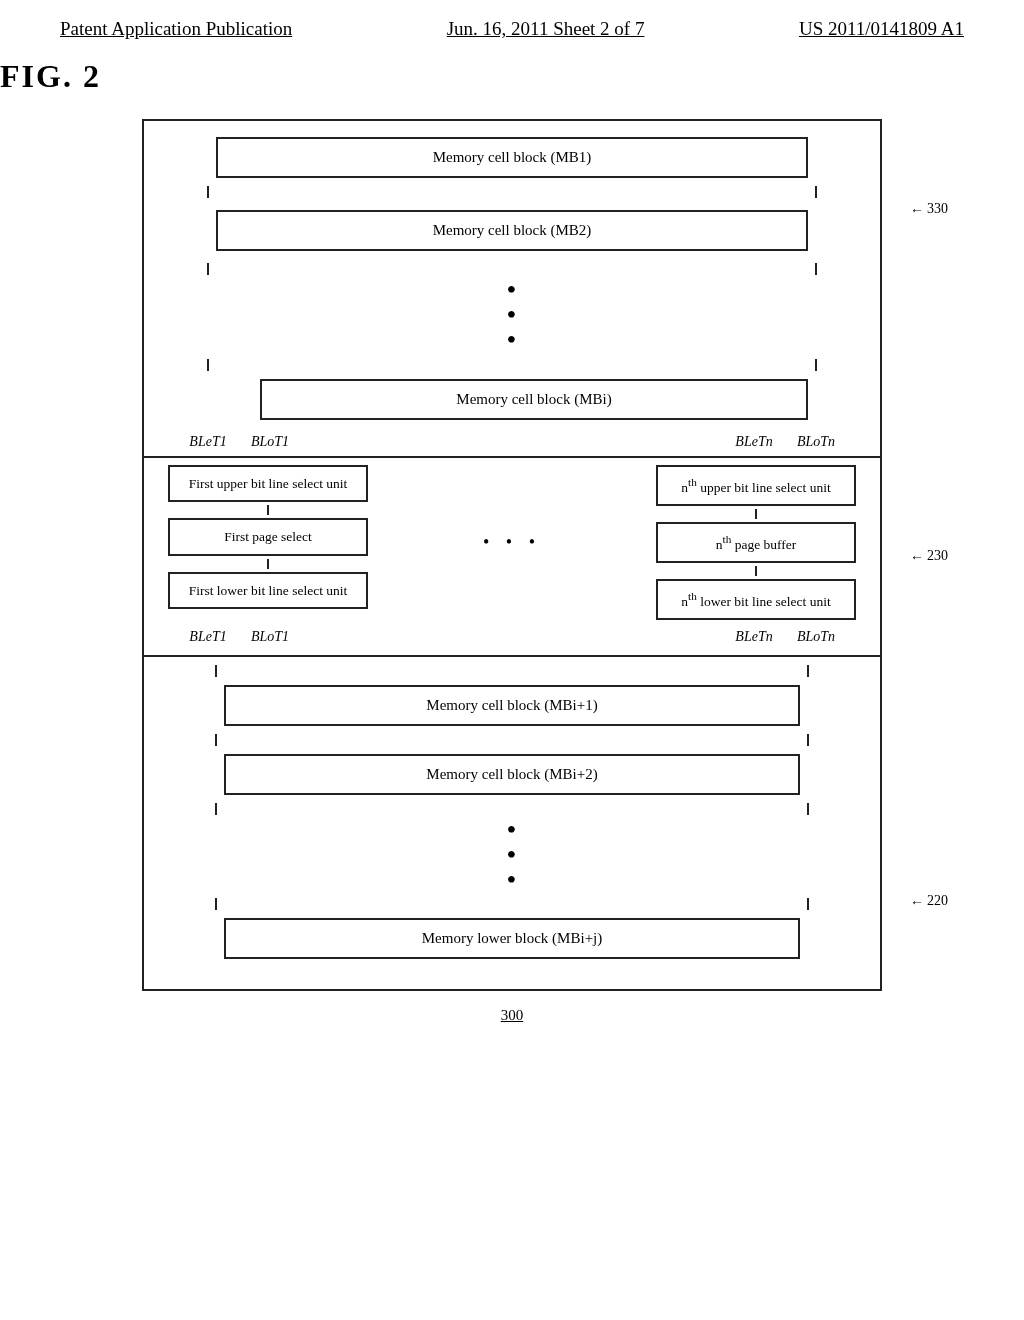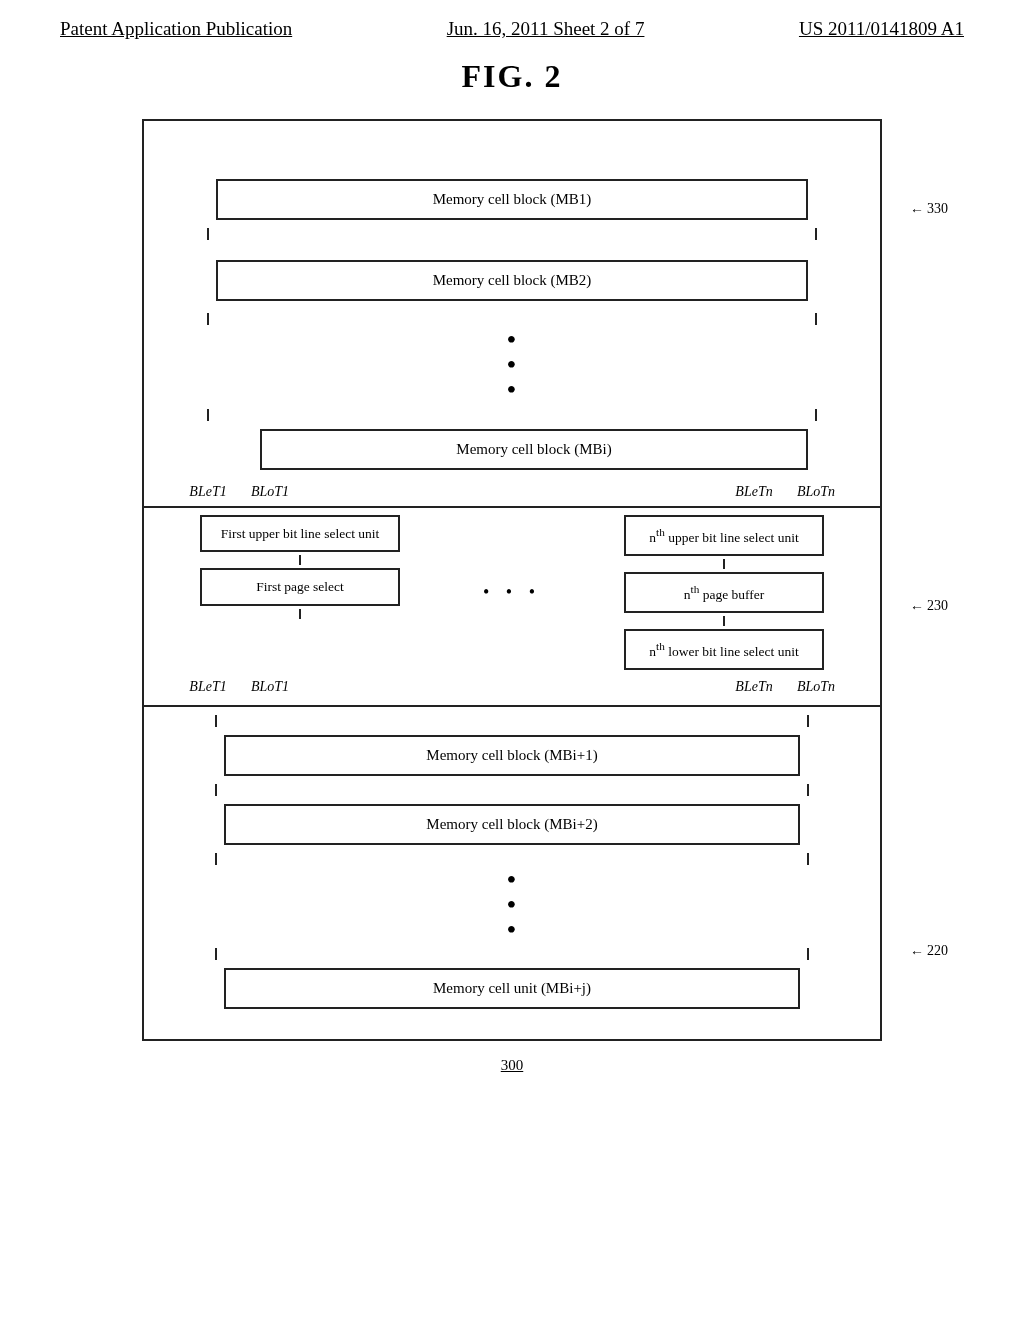--- a/index.html
+++ b/index.html
@@ -13,21 +13,20 @@
 
     .header {
       display: flex;
       justify-content: space-between;
       padding: 18px 60px 0 60px;
       font-size: 19px;
       text-decoration: underline;
     }
 
     .fig-title {
-      text-align: center;
       font-size: 32px;
       font-weight: bold;
       letter-spacing: 2px;
       margin: 18px 0 24px 0;
     }
 
     .diagram-container {
       margin: 0 auto;
       width: 740px;
       position: relative;
@@ -89,21 +88,21 @@
       border-top: 2px solid #222;
       border-bottom: 2px solid #222;
       padding: 4px 0;
       background: #fff;
     }
 
     .pb-row {
       display: flex;
       flex-direction: row;
       align-items: stretch;
-      padding: 0 56px;
+      padding: 0 24px;
       gap: 1px;
     }
 
     .pb-left {
       display: flex;
       flex-direction: column;
       align-items: center;
       width: 200px;
       flex-shrink: 0;
     }
@@ -181,30 +180,30 @@
 </div>
 
 <div class="fig-title">FIG. 2</div>
 
 <div class="diagram-container">
 
   <div class="main-outer" style="position:relative;">
 
     <div class="section-210" style="position:relative; padding-bottom:0;">
 
-      <div style="padding: 26px 36px 0 36px; margin-top: 24px;">
+      <div style="padding: 8px 36px 0 36px;">
         <div class="mem-block">Memory cell block (MB1)</div>
       </div>
 
       <div class="thin-connector">
         <div class="thin-v"></div>
         <div class="thin-v"></div>
       </div>
 
-      <div style="padding: 4px 36px; margin-top: 8px;">
+      <div style="padding: 4px 36px;">
         <div class="mem-block">Memory cell block (MB2)</div>
       </div>
 
       <div class="thin-connector">
         <div class="thin-v"></div>
         <div class="thin-v"></div>
       </div>
 
       <div class="dots-row">
         <span style="font-size:28px; line-height:0.8; letter-spacing:1px;">•<br>•<br>•</span>
@@ -236,20 +235,21 @@
 
     <div class="section-230" style="position:relative;">
 
       <div class="pb-row">
 
         <div class="pb-left">
           <div class="pb-unit-box">First upper bit line select unit</div>
           <div class="pb-connector"></div>
           <div class="pb-unit-box">First page select</div>
           <div class="pb-connector"></div>
+          <div class="pb-unit-box">First lower bit line select unit</div>
         </div>
 
         <div class="pb-mid">
           <span style="font-size:18px; letter-spacing:6px;">• • •</span>
         </div>
 
         <div class="pb-right">
           <div class="pb-unit-box">
             n<sup>th</sup> upper bit line select unit
           </div>
@@ -308,21 +308,21 @@
       <div class="dots-row">
         <span style="font-size:28px; line-height:0.8; letter-spacing:1px;">•<br>•<br>•</span>
       </div>
 
       <div class="thin-connector">
         <div class="thin-v"></div>
         <div class="thin-v"></div>
       </div>
 
       <div style="padding: 0 36px 14px 36px;">
-        <div class="mem-block">Memory cell unit (MBi+j)</div>
+        <div class="mem-block">Memory lower block (MBi+j)</div>
       </div>
 
     </div>
 
     <div style="position:absolute; right:-68px; bottom: 80px; font-size:14px; display:flex; align-items:center; gap:3px;">
       <span>←</span>
         <span>220</span>
     </div>
 
   </div>

